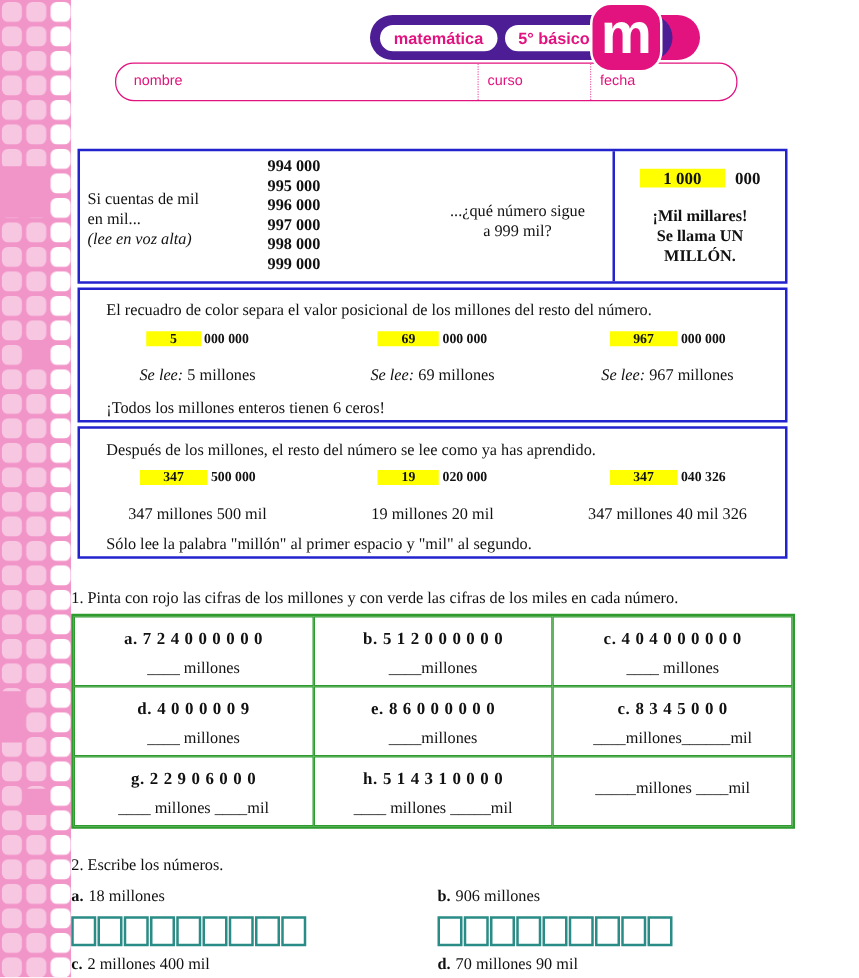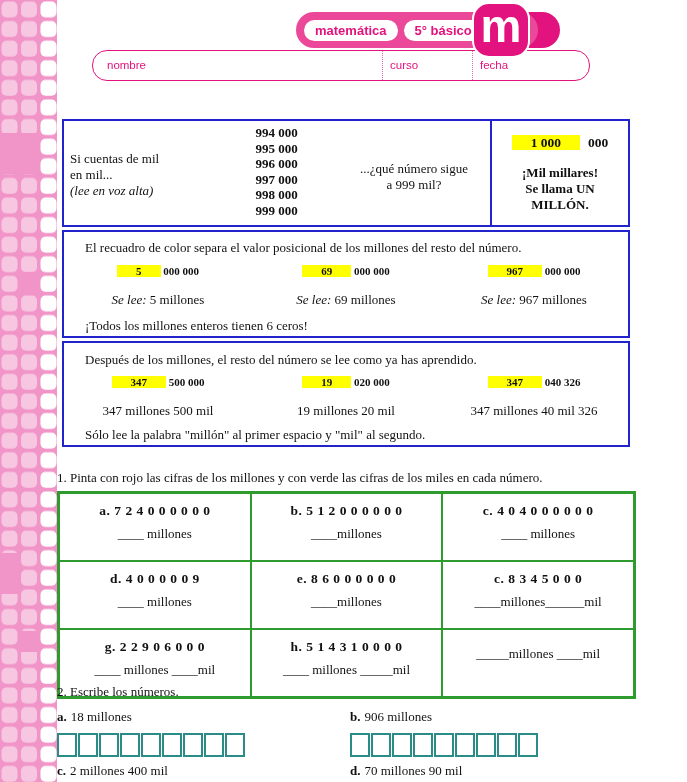--- a/index.html
+++ b/index.html
@@ -6,21 +6,21 @@
   html,body { background:#fff; }
   .page {
     position:relative; width:687px; height:782px; background:#fff;
     overflow:hidden; font-family:"Liberation Serif", serif; color:#111;
   }
   
   .side { position:absolute; left:0; top:0; }
   
   .banner {
     position:absolute; left:296px; top:12px; width:242px; height:36px;
-    background:#ec4899; border-radius:18px; display:flex; align-items:center;
+    background:#4c1d95; border-radius:18px; display:flex; align-items:center;
     gap:6px; padding-left:8px; z-index:2;
   }
   .pill {
     background:#fff; color:#E2127E; border-radius:12px; padding:3px 11px;
     font-family:"Liberation Sans", sans-serif; font-size:13px; font-weight:bold;
     white-space:nowrap;
   }
   .bump {
     position:absolute; left:520px; top:12px; width:40px; height:36px;
     background:#E2127E; border-radius:0 18px 18px 0; z-index:2;
@@ -49,39 +49,39 @@
   .title {
     position:absolute; left:62px; top:91px; width:530px; text-align:center;
     font-size:15px; font-weight:bold;margin-top:40px;
   }
   
   .bluebox { position:absolute; left:62px; width:568px; border:2px solid #2323CE; background:#fff; font-size:13px; }
   .box1 { top:119px; height:108px; }
   .box2 { top:230px; height:108px; }
   .box3 { top:341px; height:106px; }
   .b1-left { position:absolute; left:6px; top:30px; line-height:16px; }
-  .b1-count { position:absolute; left:150px; top:4px; width:125px; text-align:center; font-weight:bold; line-height:15.5px; }
+  .b1-count { position:absolute; left:150px; top:4px; width:125px; text-align:left; font-weight:bold; line-height:15.5px; }
   .b1-q { position:absolute; left:270px; top:40px; width:160px; text-align:center; line-height:16px; }
   .b1-div { position:absolute; left:426px; top:0; height:104px; border-left:2px solid #2323CE; }
   .b1-right { position:absolute; left:428px; top:0; width:136px; text-align:center; }
   .millionline { margin-top:14px; font-weight:bold; font-size:13.5px; }
   .millionline .rest { margin-left:8px; }
   .b1-notes { margin-top:14px; font-weight:bold; line-height:16px; }
   .hl { background:#FFFF00; color:inherit; font-weight:bold; padding:0 19px; }
   .row { position:absolute; left:0; right:0; }
   .row.pad { left:5px; right:5px;margin-left:16px; }
   .nums  { display:flex; text-align:center; font-weight:bold; font-size:11px; }
   .reads { display:flex; text-align:center; }
   .nums > div, .reads > div { flex:1; }
   .box2 .intro { top:8px; }  .box2 .nums { top:33px; } .box2 .reads { top:60px; } .box2 .foot { top:86px; }
   .box3 .intro { top:9px; }  .box3 .nums { top:33px; } .box3 .reads { top:60px; } .box3 .foot { top:84px; }
   
   .ex1-instr { position:absolute; left:57px; top:470px; font-size:13px; }
   .extable {
-    position:absolute; left:57px; top:491px; width:579px; height:208px;
+    position:absolute; left:57px; top:491px; width:579px; height:172px;
     display:grid; grid-template-columns:repeat(3,1fr); grid-template-rows:repeat(3,1fr);
     border:2px solid #2E9B2E; background:#fff;
   }
   .cell { border:1px solid #2E9B2E; text-align:center; padding-top:9px; }
   .cell .num { font-weight:bold; font-size:13.5px; letter-spacing:0.5px; }
   .cell .ans { margin-top:7px; font-size:13px; }
   
   .ex2-instr { position:absolute; left:57px; top:684px; font-size:13px; }
   .ex2-item { position:absolute; top:709px; font-size:13px; }
   .item-a { left:57px; } .item-b { left:350px; }

